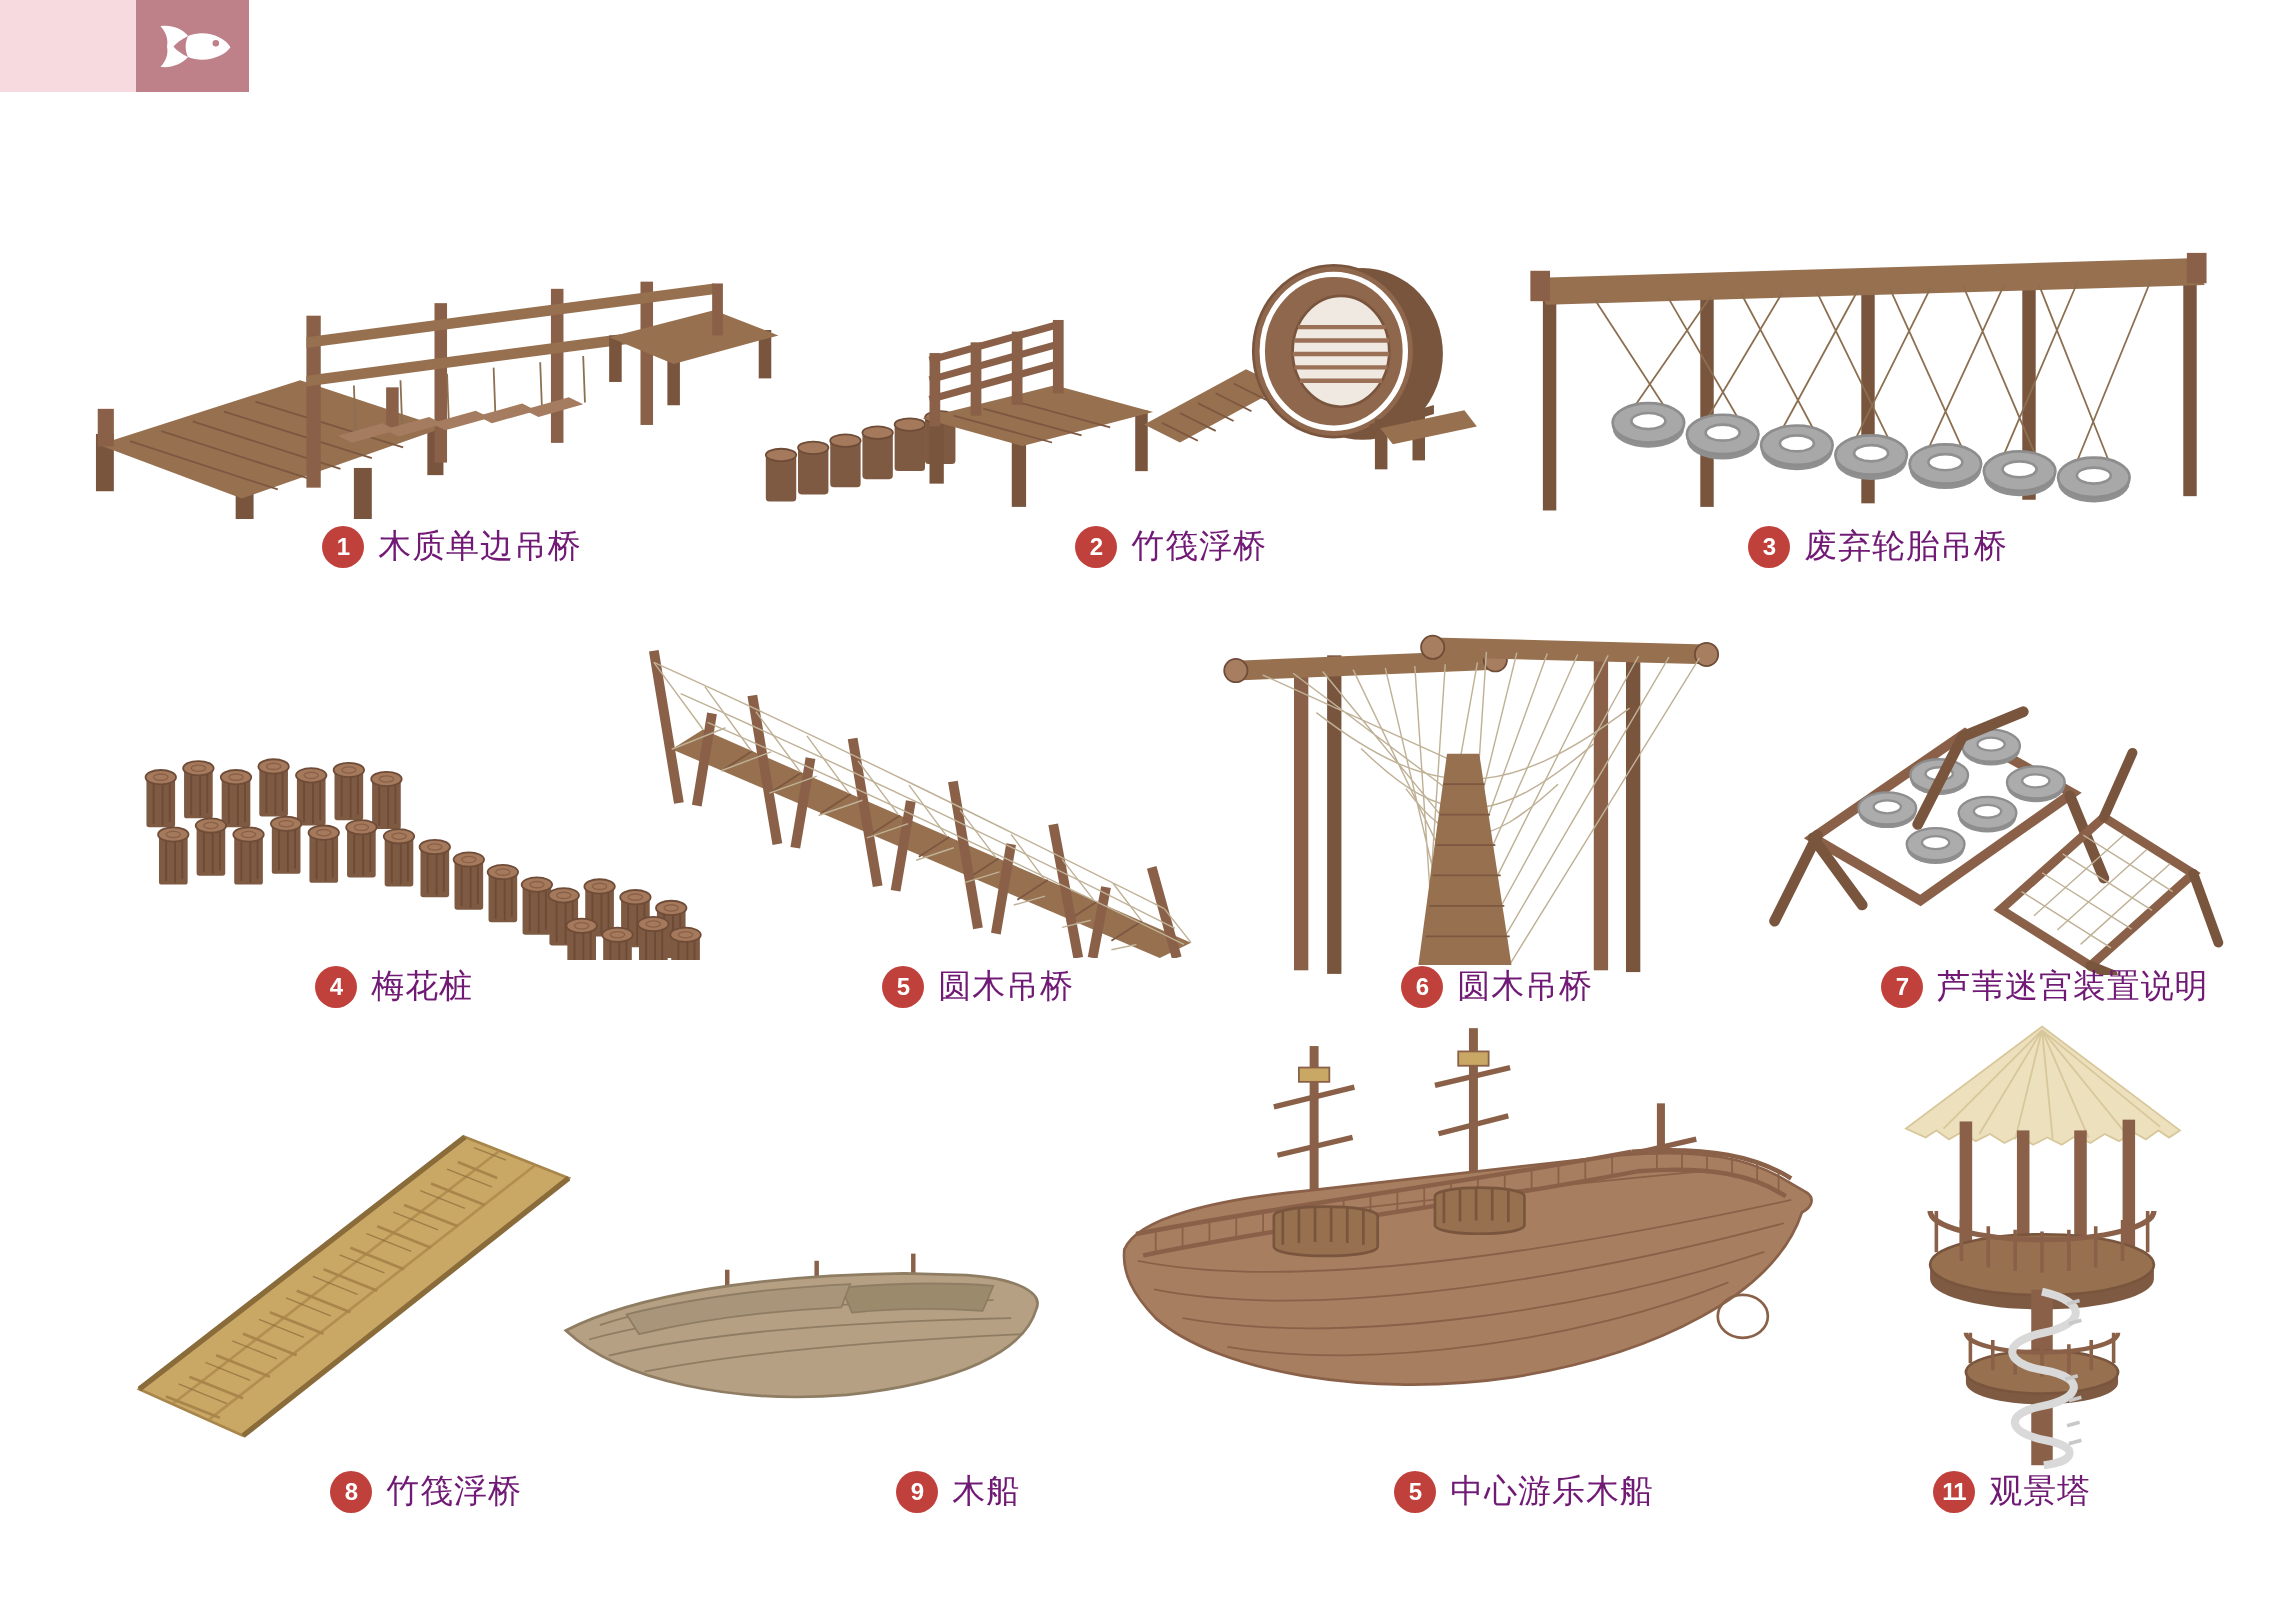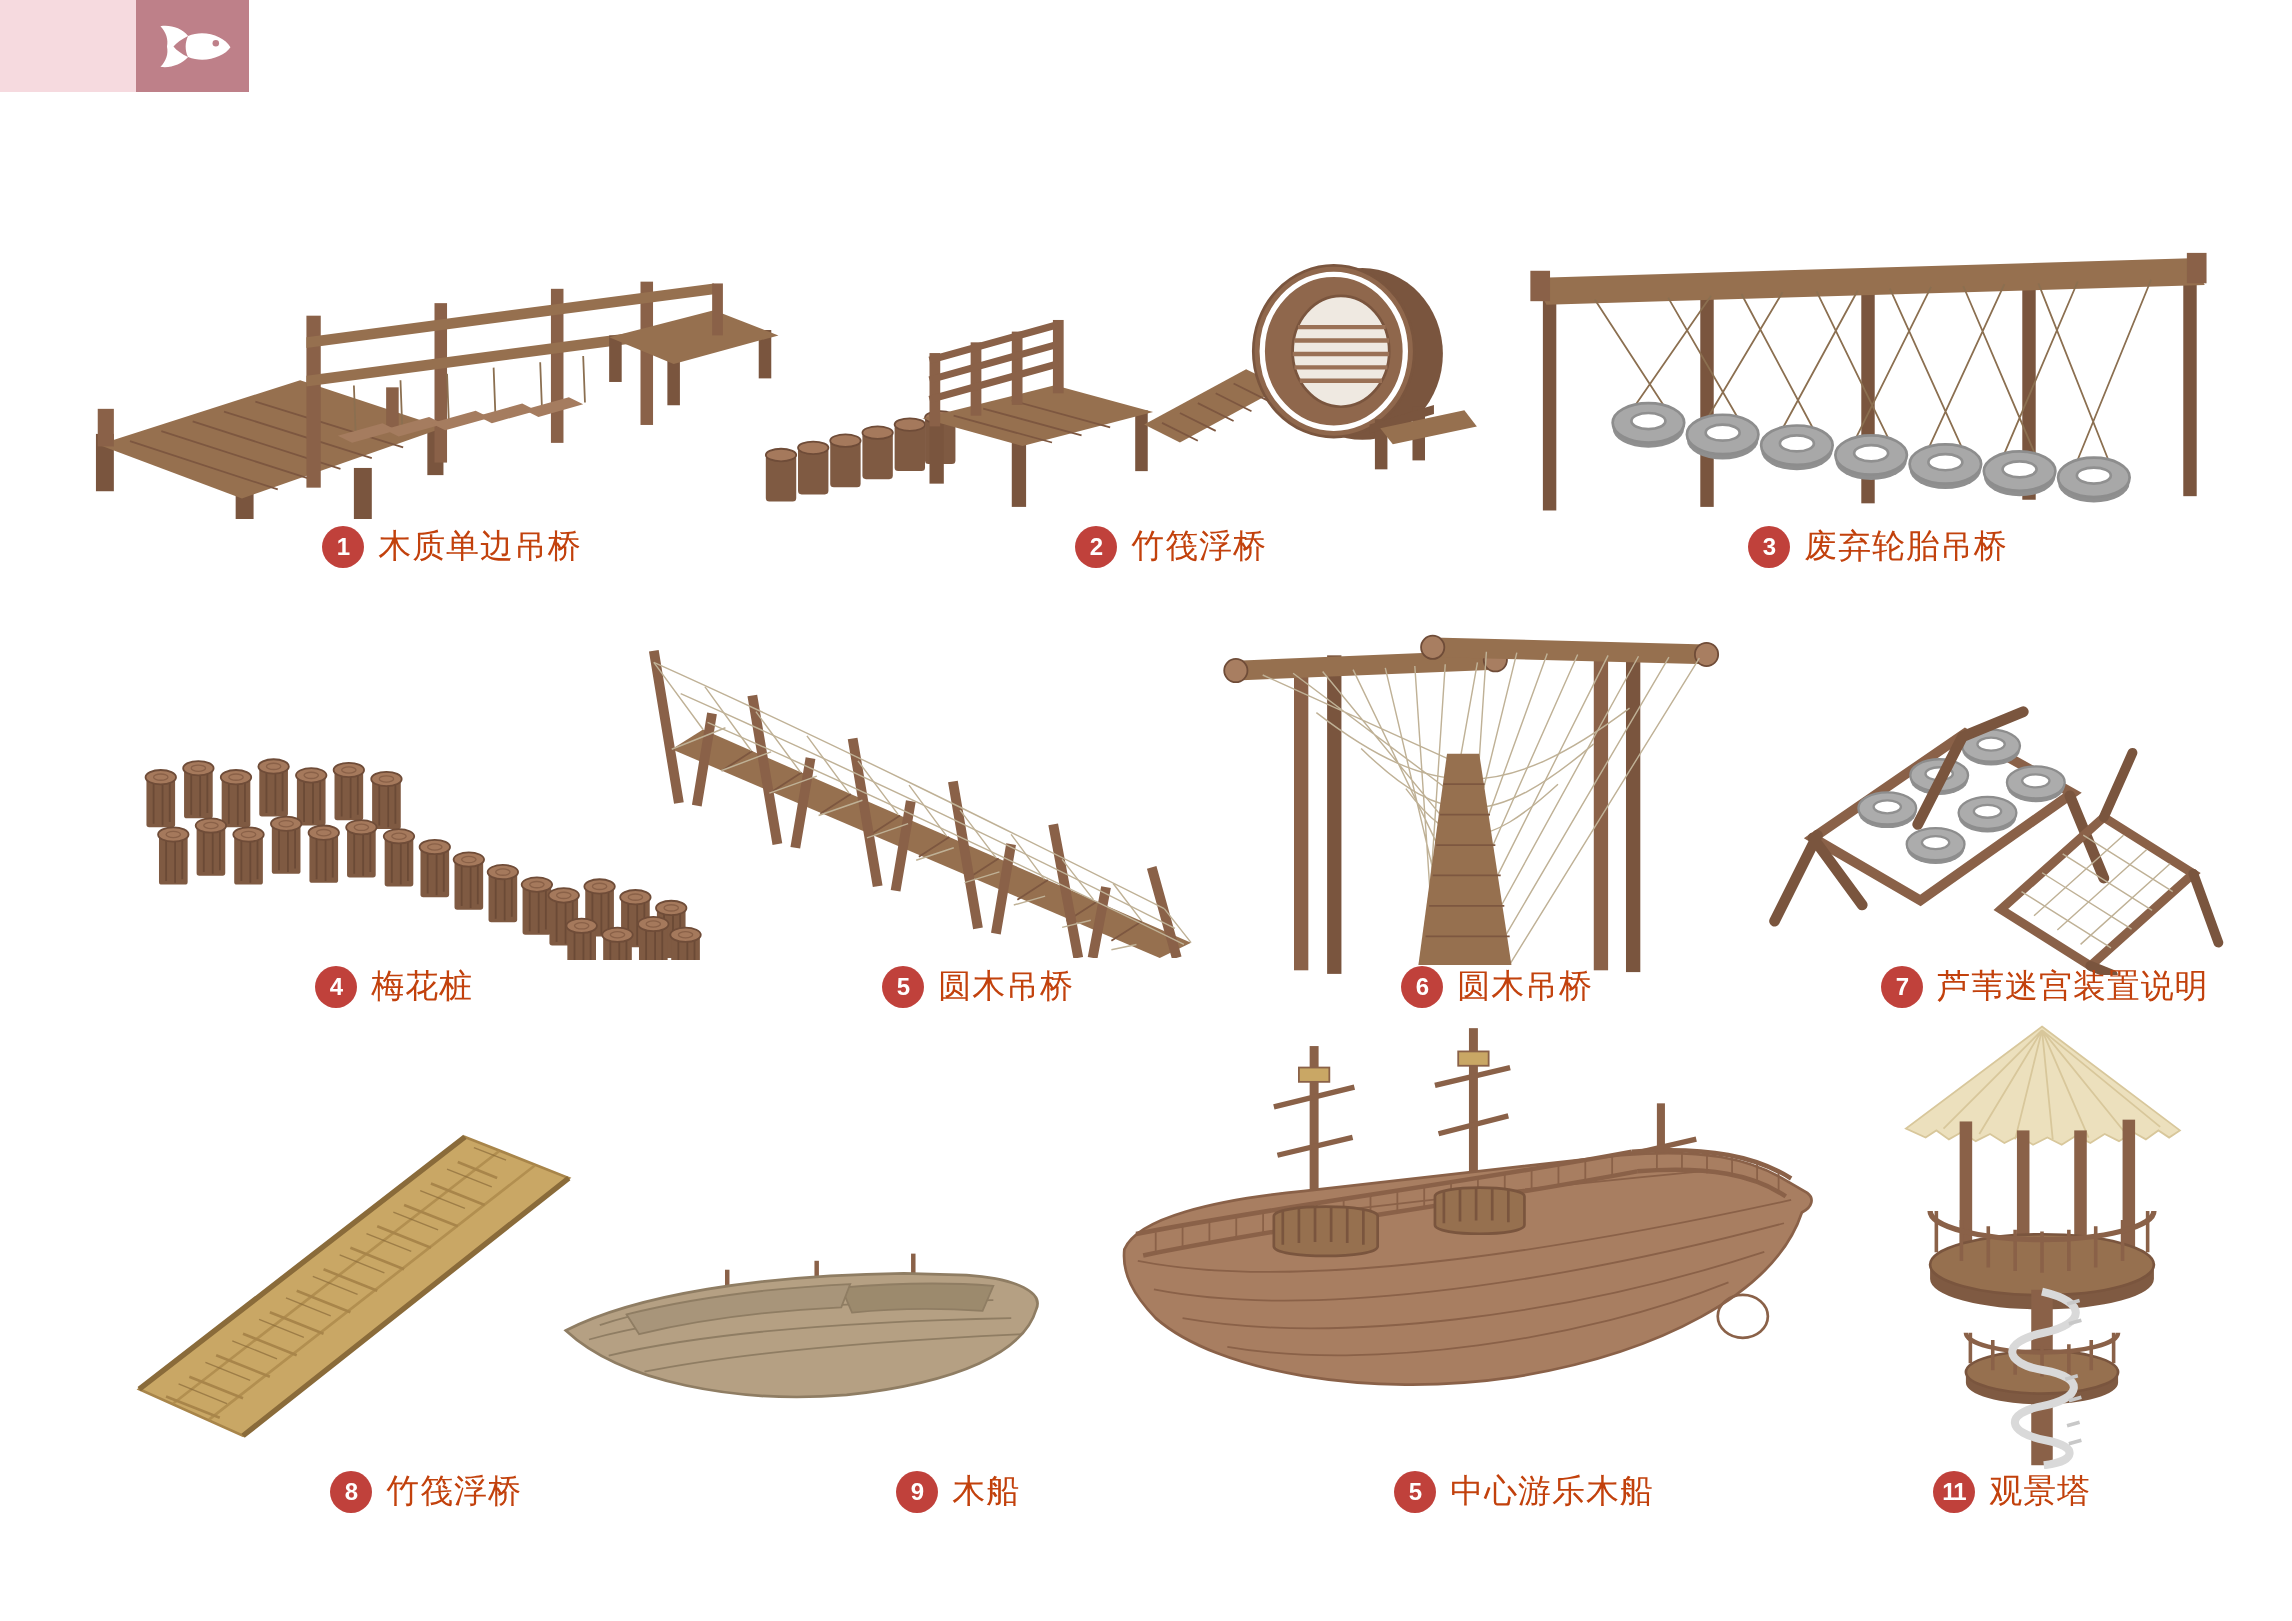--- a/index.html
+++ b/index.html
@@ -13,21 +13,21 @@
   .page-title{position:absolute;left:303px;top:88px;font-size:44px;font-weight:900;color:#0a0a0a;letter-spacing:2.7px;white-space:nowrap;}
 
   
   .figure{position:absolute;}
   .figure svg{width:100%;height:100%;display:block;}
 
   
   .item-label{position:absolute;display:flex;align-items:center;gap:14.3px;white-space:nowrap;}
   .badge{width:42px;height:42px;border-radius:50%;background:#C0413B;color:#ffffff;font-weight:bold;
          font-size:24px;display:flex;align-items:center;justify-content:center;letter-spacing:-0.9px;flex:0 0 42px;}
-  .item-text{font-size:33px;color:#c2410c;font-weight:500;letter-spacing:0.9px;}
+  .item-text{font-size:33px;color:#701a75;font-weight:500;letter-spacing:0.9px;}
 
   
   .w1{fill:#A57C5F}.w2{fill:#96704F}.w3{fill:#7A553E}.w4{fill:#8A6148}
   .plank{stroke:#7D5740;stroke-width:2;fill:none}
   .rope{stroke:#8B6F50;stroke-width:2;fill:none}
   .net{stroke:#BFB196;stroke-width:1.6;fill:none}
 </style>
 </head>
 <body>
 

